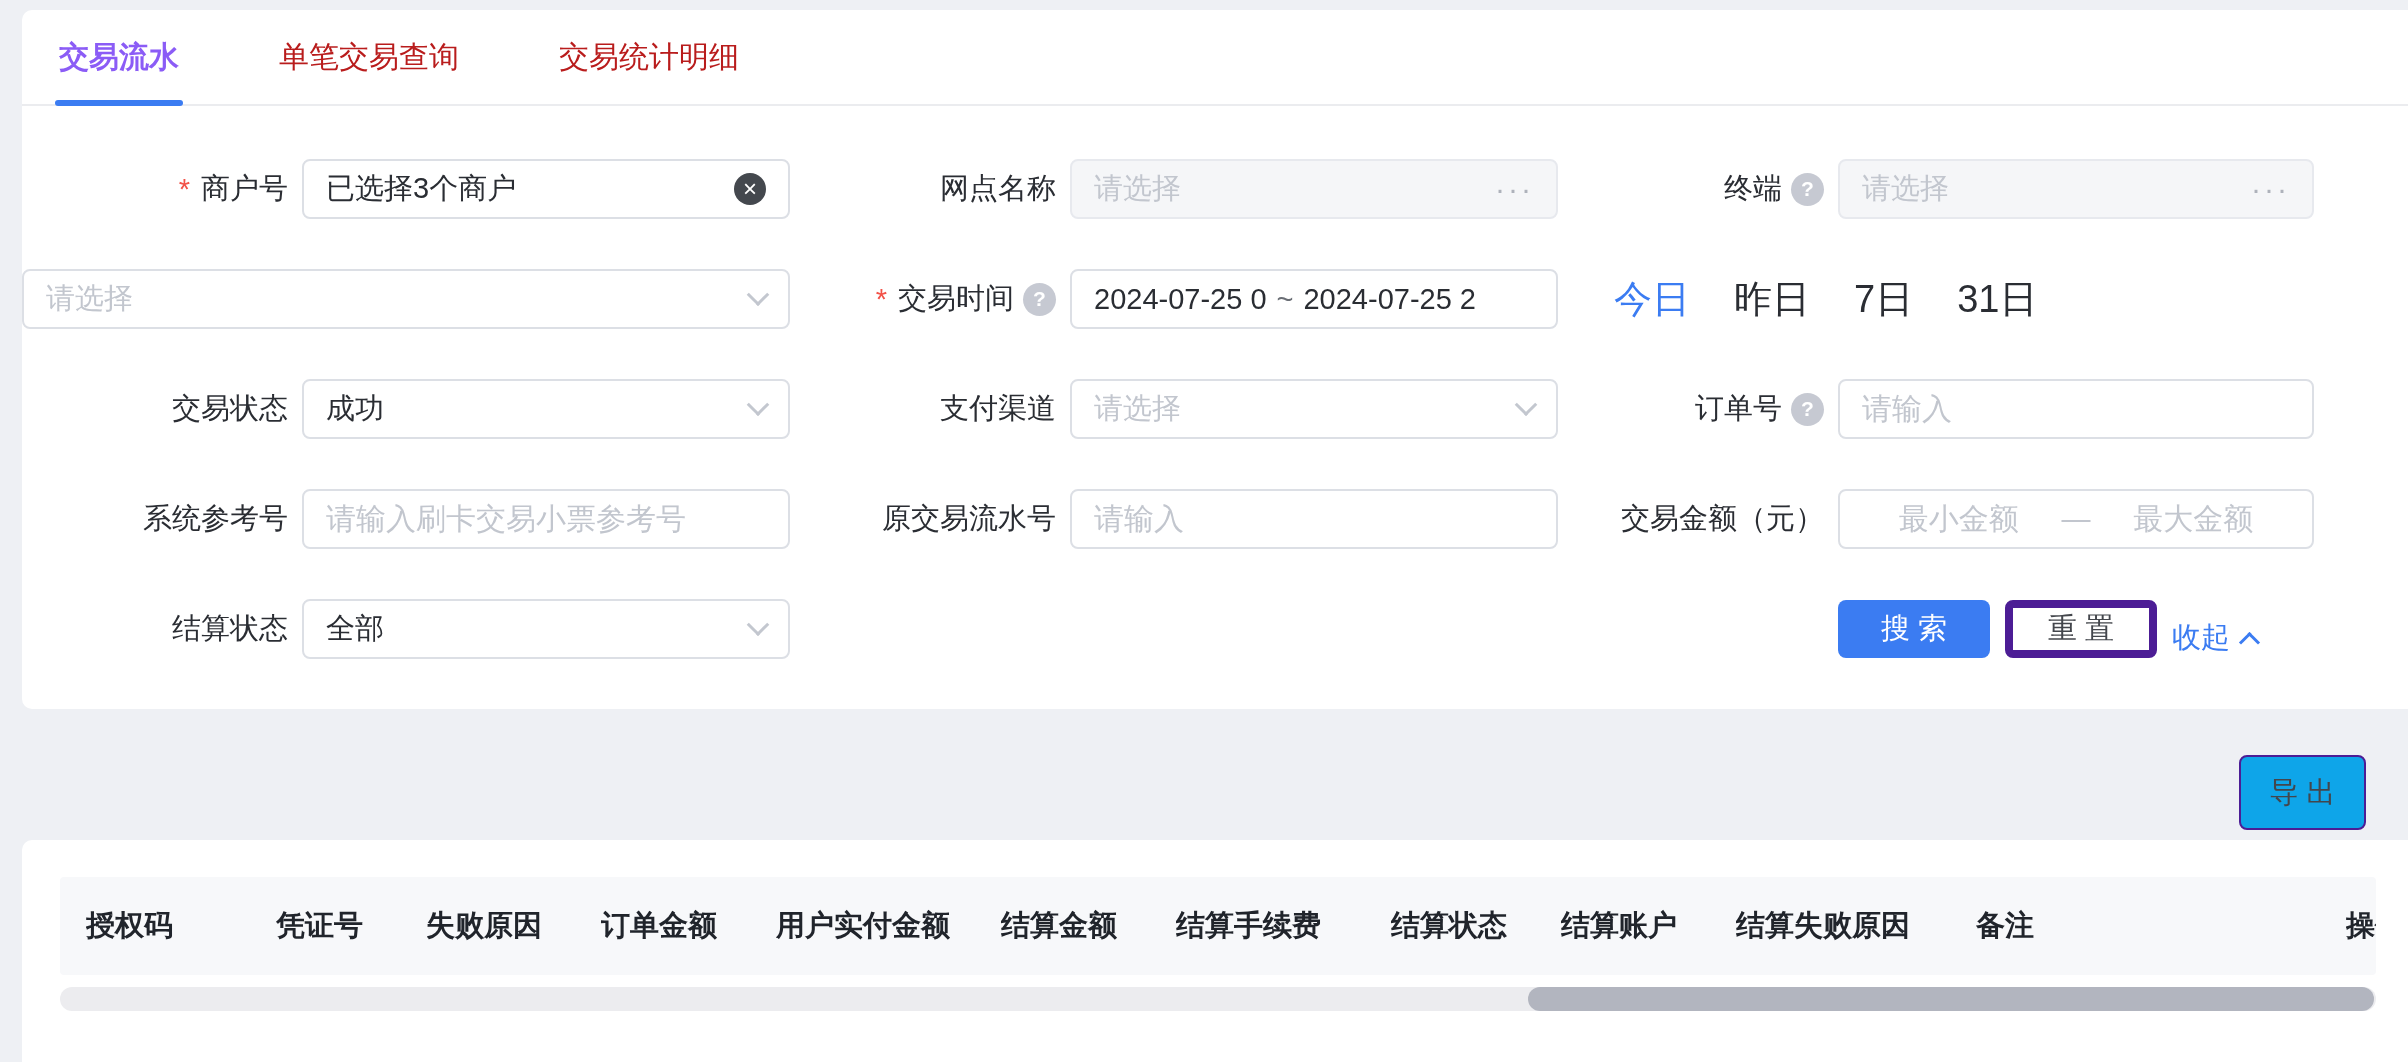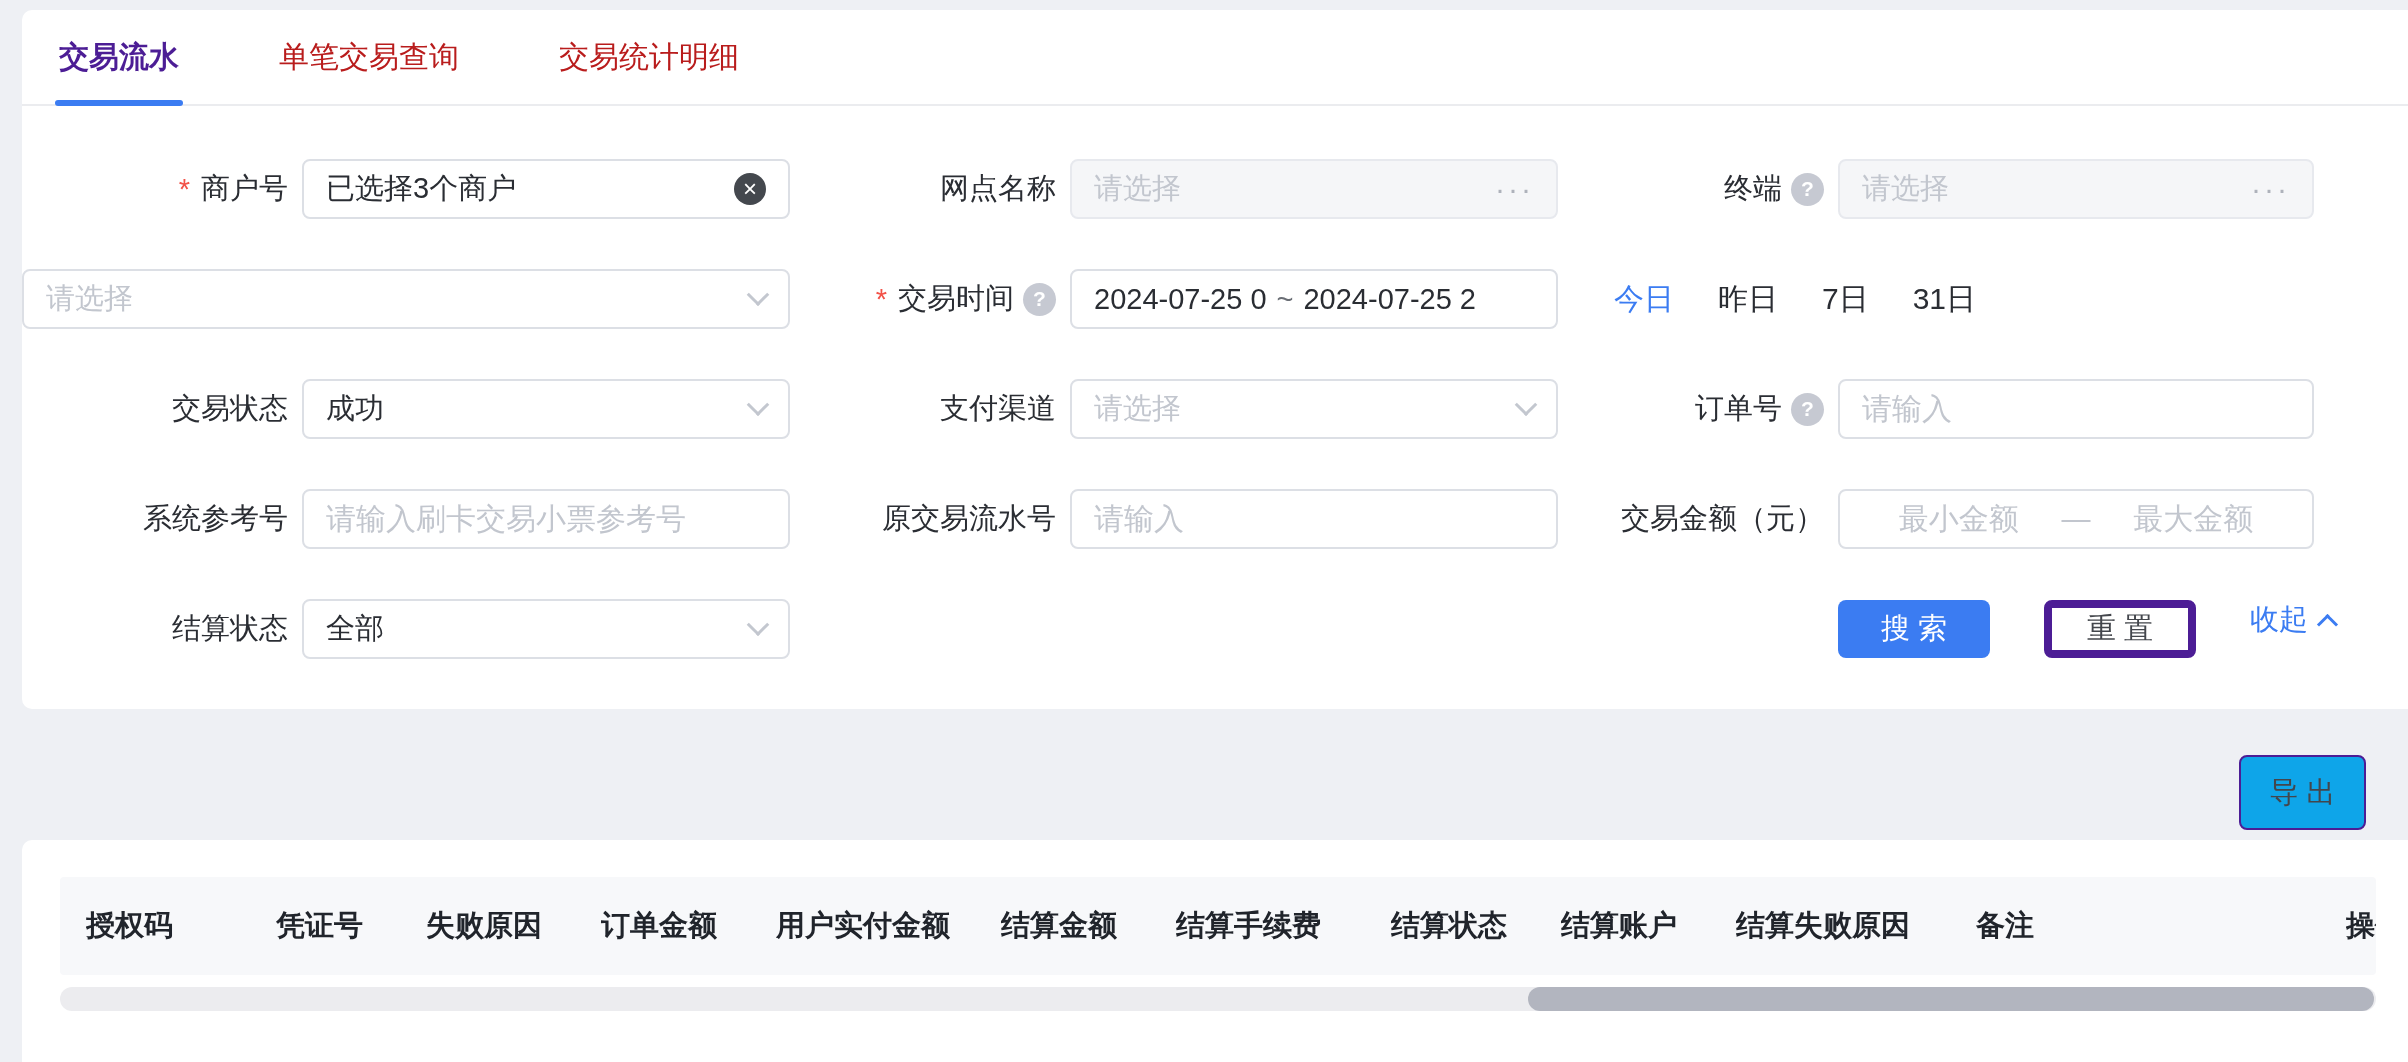--- a/index.html
+++ b/index.html
@@ -18,21 +18,21 @@
   .card2 { top:840px; height:236px; padding:37px 46px 0 38px; }
 
   
   .tabbar {
     height:96px; display:flex; align-items:stretch;
     padding-left:33px; gap:92px;
     border-bottom:2px solid #ebecef;
   }
   .tab { display:flex; align-items:center; font-size:30px; color:#b91c1c;
          position:relative; cursor:pointer; padding:0 4px; }
-  .tab.active { color:#4c1d95; font-weight:600;justify-content:flex-end; }
+  .tab.active { color:#8b5cf6; font-weight:600;justify-content:flex-end; }
   .tab.active::after {
     content:""; position:absolute; left:0; right:0; bottom:-2px;
     height:6px; background:#3b7cf2; border-radius:3px;
   }
 
   
   .form { padding-top:28px; }
   .frow { display:flex; align-items:center; height:110px; }
   .cell { display:flex; align-items:center; }
   .c1 { width:768px; }
@@ -73,25 +73,25 @@
   input.txt {
     border:none; outline:none; width:100%; font-size:30px;
     color:#2a2d33; background:transparent;
     font-family:"Liberation Sans","DejaVu Sans",sans-serif;
   }
   input.txt::placeholder { color:#c2c6ce; }
   .date-sep { color:#6a6e75; margin:0 10px; }
   .amt input.txt { text-align:center; }
   .amt-sep { color:#c2c6ce; margin:0 6px; flex:none; }
 
-  .quick { display:flex; align-items:center; gap:44px; padding-left:56px; font-size:30px; }
+  .quick { display:flex; align-items:center; gap:44px; padding-left:56px; font-size:38px; }
   .qlink { color:#2a2d33; cursor:pointer; white-space:nowrap; }
   .qlink.active { color:#3b7cf2; }
 
-  .actions { display:flex; align-items:flex-start; gap:54px; }
+  .actions { display:flex; align-items:flex-end; gap:15px; }
   .btn {
     height:58px; border-radius:8px; font-size:29px; cursor:pointer;
     display:flex; align-items:center; justify-content:center;
     font-family:"Liberation Sans","DejaVu Sans",sans-serif; white-space:nowrap;
   }
   .btn-primary { width:152px; background:#3b7cf2; color:#fff; border:none; }
   .btn-default { width:152px; background:#fff; color:#43464c; border:8px solid #4c1d95; }
   .collapse { display:flex; align-items:center; gap:12px; color:#3b7cf2;
               font-size:29px; cursor:pointer; white-space:nowrap; }
   .chev-up {

